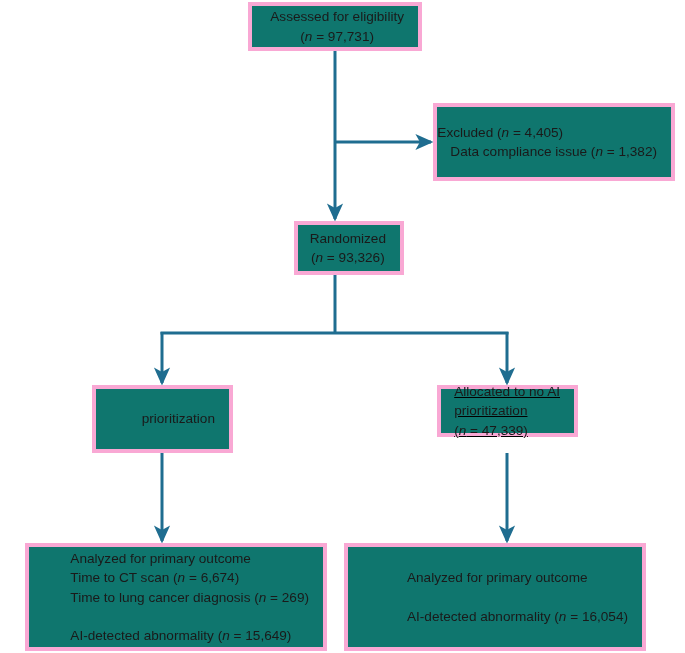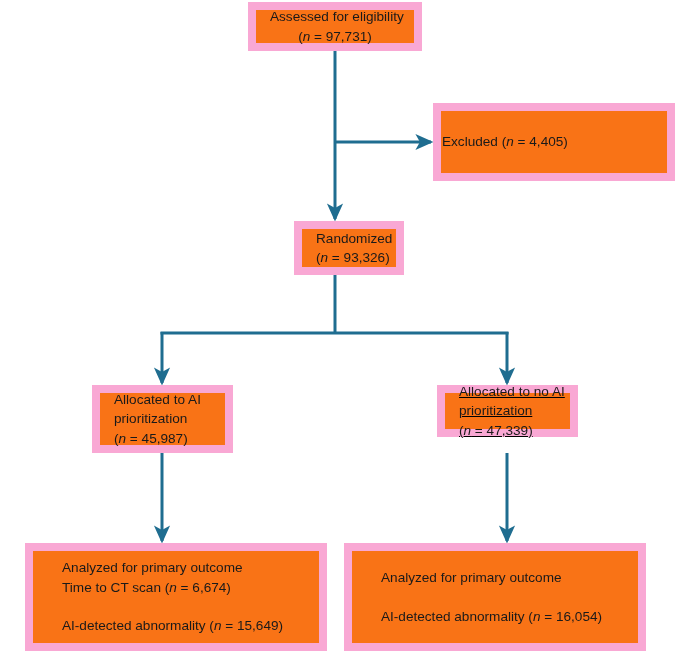--- a/index.html
+++ b/index.html
@@ -22,25 +22,26 @@
     position: absolute;
     left: 0;
     top: 0;
     width: 685px;
     height: 653px;
     pointer-events: none;
   }
   .box {
     position: absolute;
     box-sizing: border-box;
-    border: 8px solid #f9a8d4;
-    background: #f97316;
+    border: 4px solid #f9a8d4;
+    background: #0f766e;
     display: flex;
     flex-direction: column;
     justify-content: center;
+    align-items: flex-end;
   }
   .box .lines {
     padding: 0 14px;
   }
   .line {
     font-size: 13.6px;
     line-height: 19.5px;
     color: #1a1a1a;
     white-space: nowrap;
   }
@@ -100,50 +101,50 @@
   <div class="box center" id="box-assessed">
     <div class="lines">
       <div class="line">Assessed for eligibility</div>
       <div class="line">(<em class="n">n</em> = 97,731)</div>
     </div>
   </div>
 
   <div class="box" id="box-excluded">
     <div class="lines">
       <div class="line">Excluded (<em class="n">n</em> = 4,405)</div>
+      <div class="line indent">Data compliance issue (<em class="n">n</em> = 1,382)</div>
     </div>
   </div>
 
   <div class="box center" id="box-randomized">
     <div class="lines">
       <div class="line">Randomized</div>
       <div class="line">(<em class="n">n</em> = 93,326)</div>
     </div>
   </div>
 
   <div class="box" id="box-alloc-ai">
     <div class="lines">
-      <div class="line">Allocated to AI</div>
       <div class="line">prioritization</div>
-      <div class="line">(<em class="n">n</em> = 45,987)</div>
     </div>
   </div>
 
   <div class="box" id="box-alloc-noai">
     <div class="lines">
       <div class="line">Allocated to no AI</div>
       <div class="line">prioritization</div>
       <div class="line">(<em class="n">n</em> = 47,339)</div>
     </div>
   </div>
 
   <div class="box" id="box-outcome-ai">
     <div class="lines">
       <div class="line">Analyzed for primary outcome</div>
       <div class="line">Time to CT scan (<em class="n">n</em> = 6,674)</div>
+      <div class="line">Time to lung cancer diagnosis (<em class="n">n</em> = 269)</div>
       <div class="line gap">AI-detected abnormality (<em class="n">n</em> = 15,649)</div>
     </div>
   </div>
 
   <div class="box" id="box-outcome-noai">
     <div class="lines">
       <div class="line">Analyzed for primary outcome</div>
       <div class="line gap">AI-detected abnormality (<em class="n">n</em> = 16,054)</div>
     </div>
   </div>

